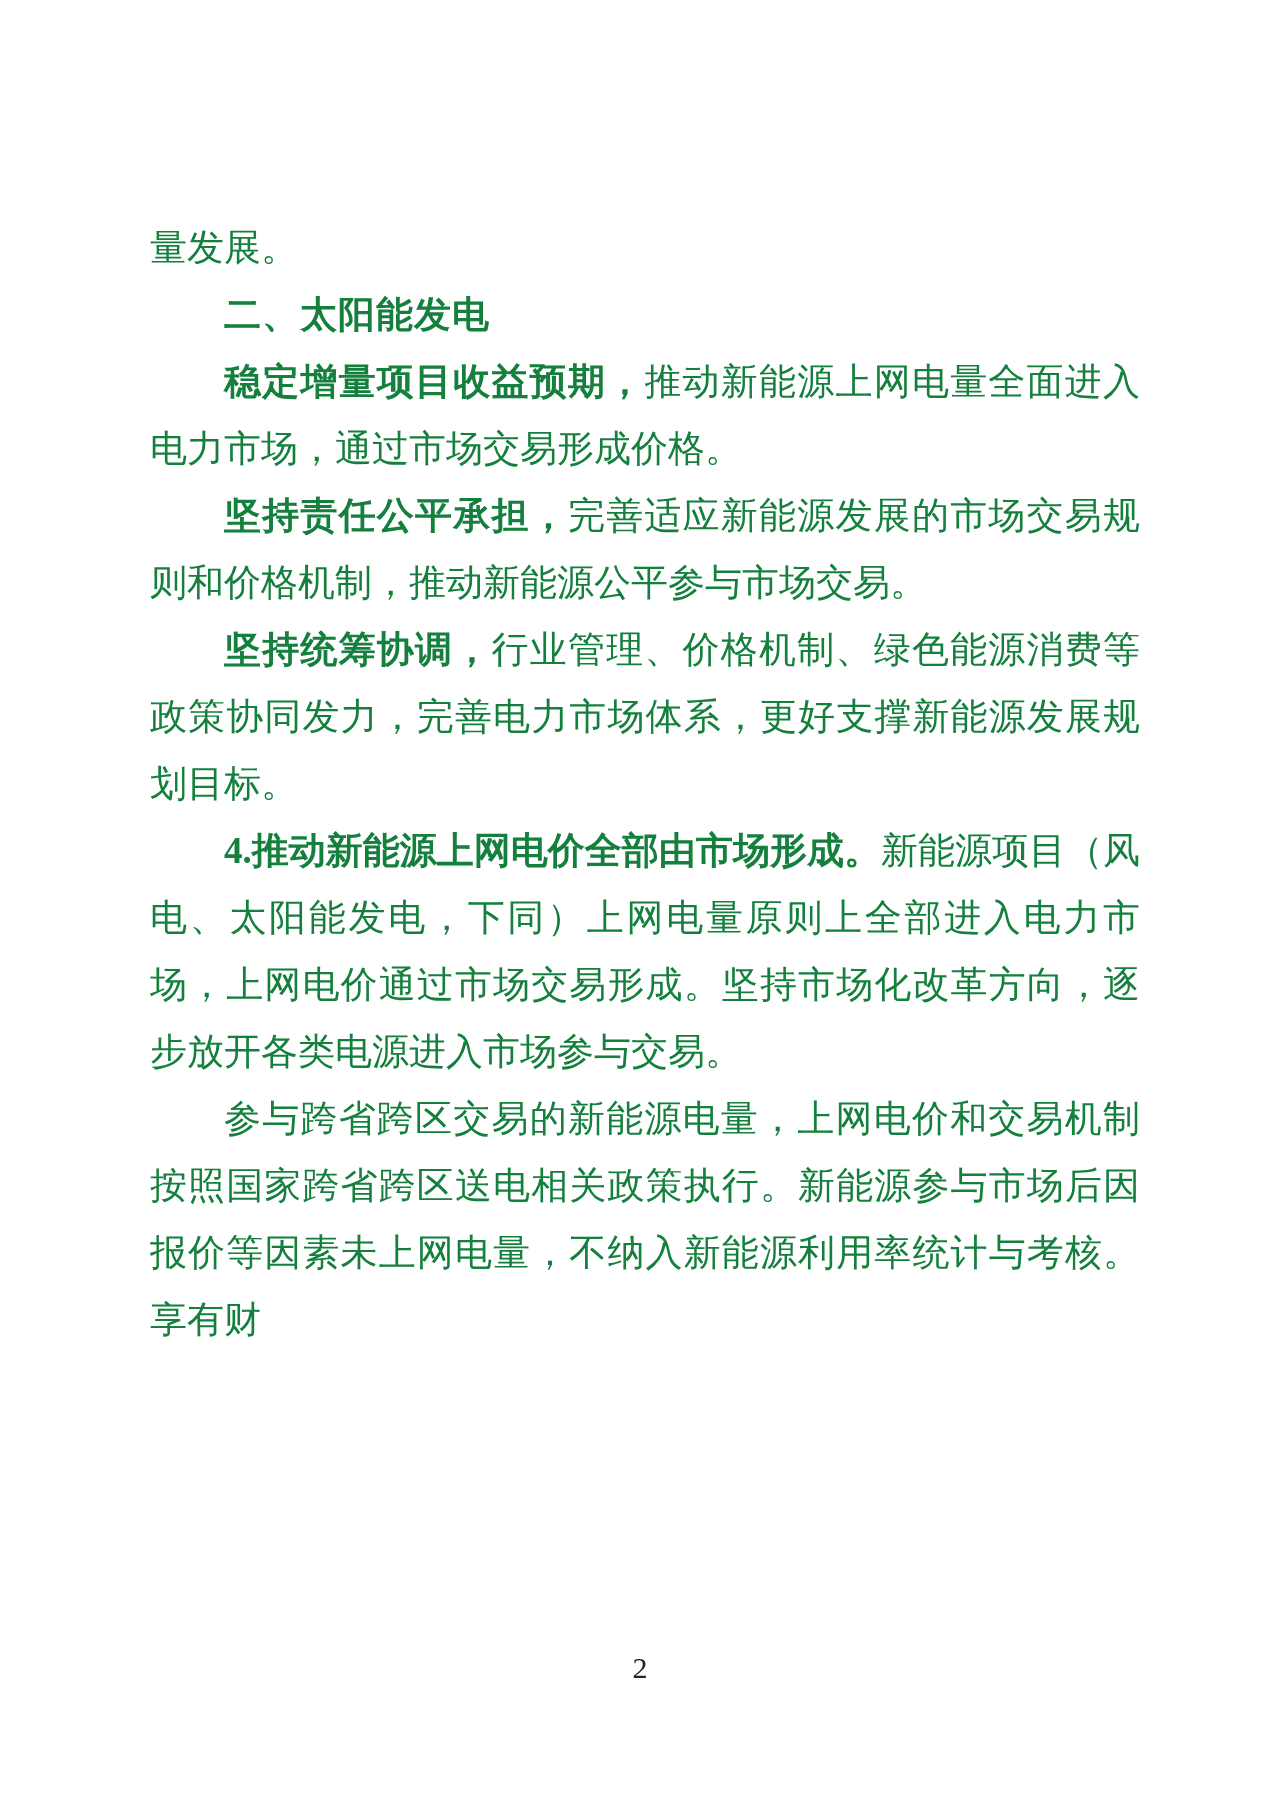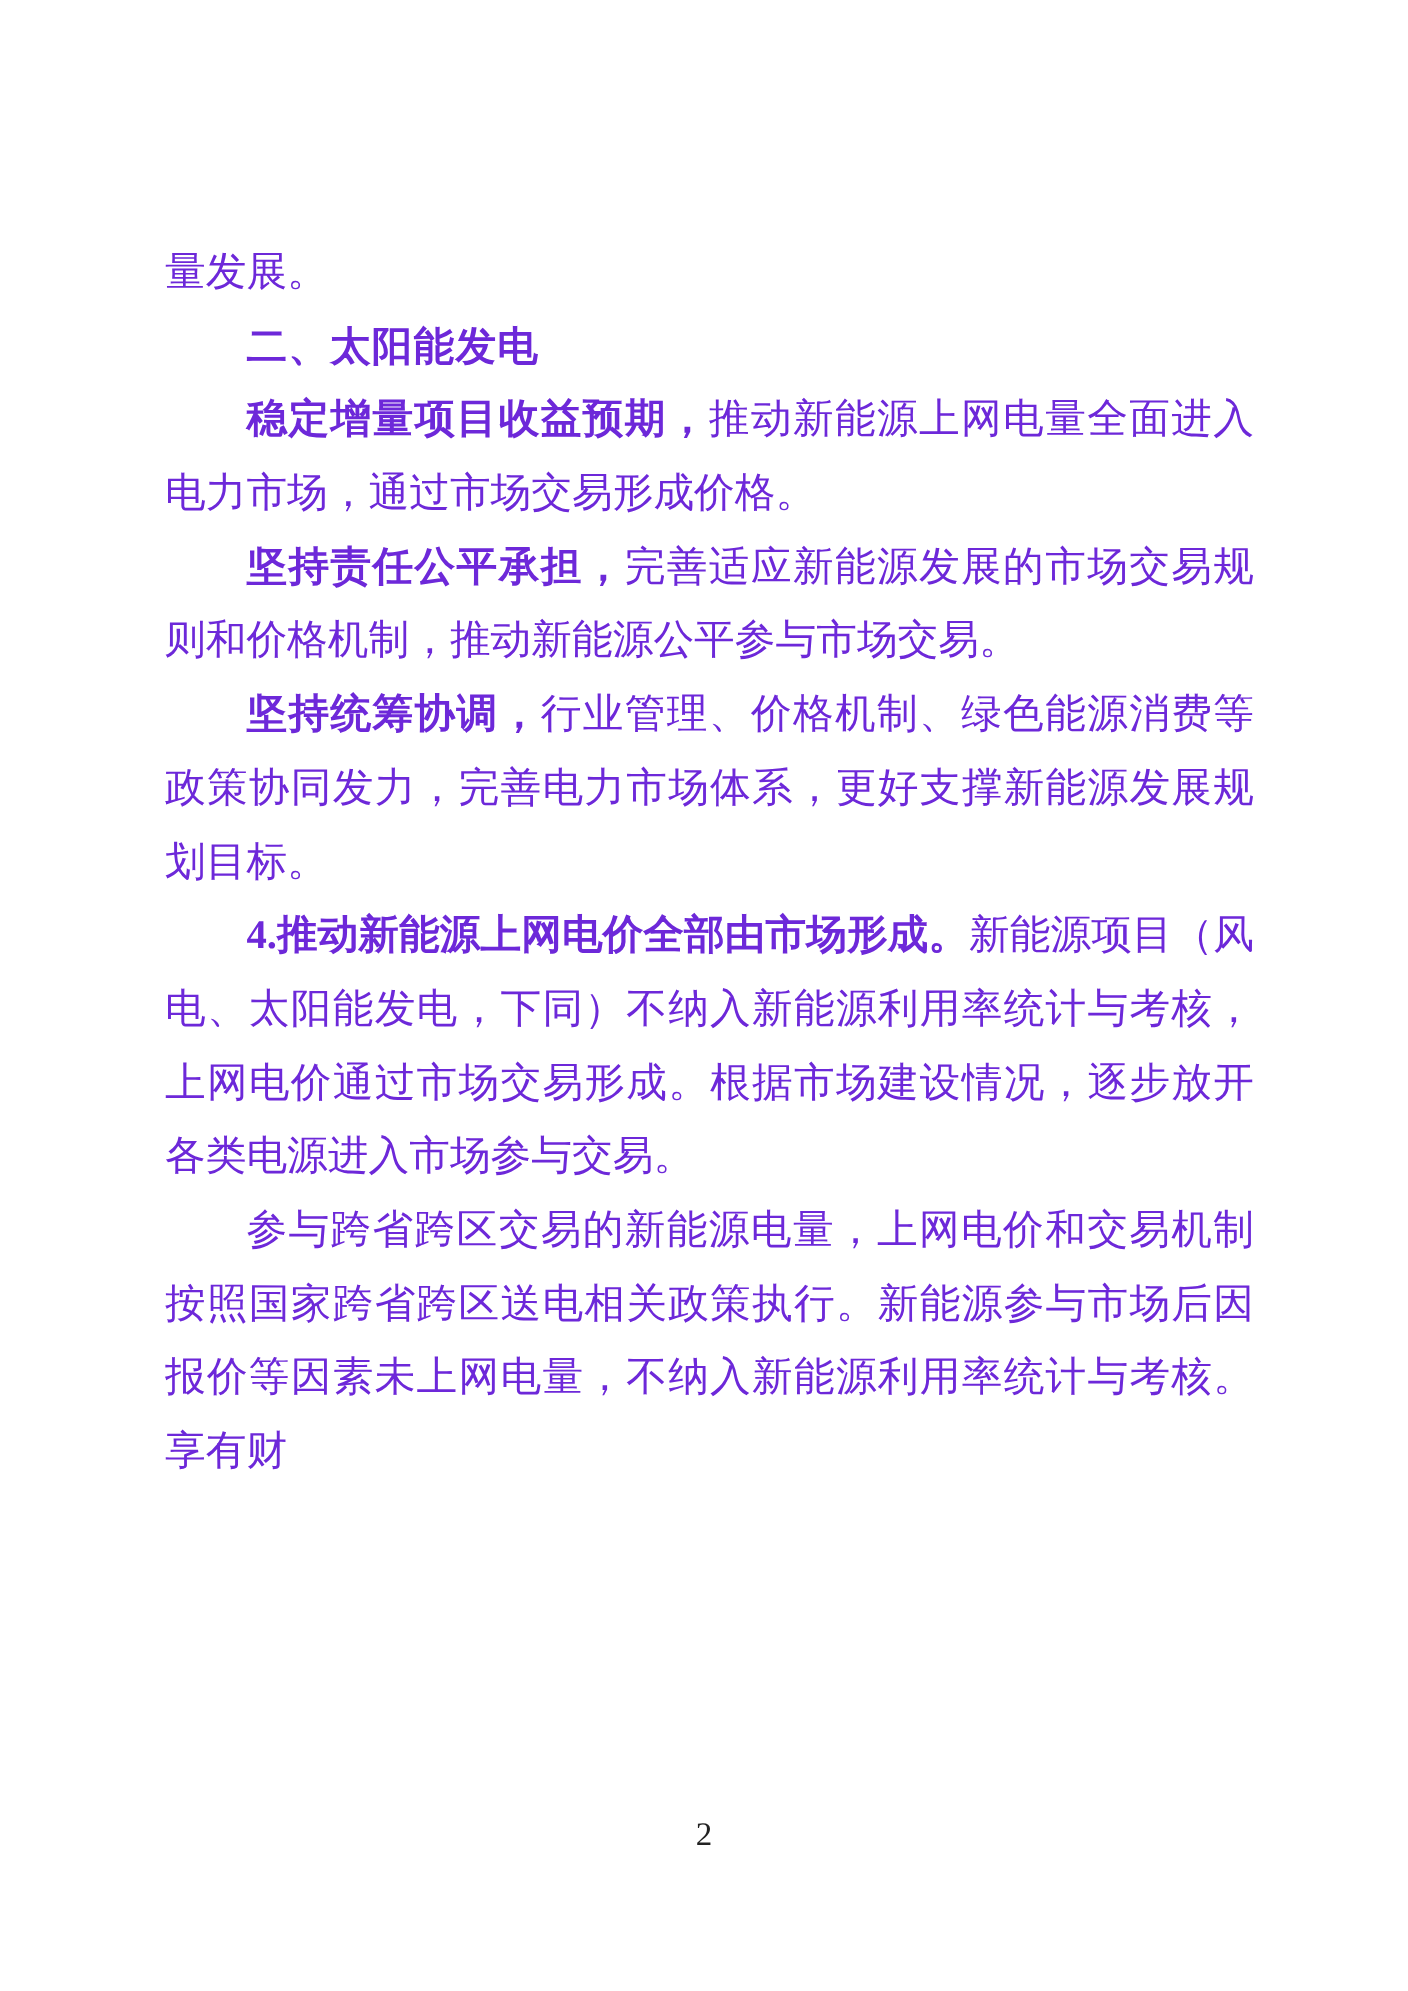--- a/index.html
+++ b/index.html
@@ -17,21 +17,21 @@
     overflow: hidden;
   }
   .doc-body {
     position: absolute;
     left: 150px;
     top: 214px;
     width: 990px;
     font-family: "Liberation Serif", serif;
     font-size: 37px;
     line-height: 67px;
-    color: #6d28d9;
+    color: #15803d;
     text-align: justify;
     text-justify: inter-ideograph;
   }
   .para {
     margin: 0;
     padding: 0;
   }
   .para.indent {
     text-indent: 2em;
   }
@@ -66,17 +66,17 @@
 </head>
 <body>
 
 <div class="page">
   <div class="doc-body" id="doc-body">
       <p class="para body"><span class="run">量发展。</span></p>
       <p class="para heading-hei indent"><span class="run bold">二、太阳能发电</span></p>
       <p class="para body indent"><span class="run bold">稳定增量项目收益预期，</span><span class="run">推动新能源上网电量全面进入电力市场，通过市场交易形成价格。</span></p>
       <p class="para body indent"><span class="run bold">坚持责任公平承担，</span><span class="run">完善适应新能源发展的市场交易规则和价格机制，推动新能源公平参与市场交易。</span></p>
       <p class="para body indent"><span class="run bold">坚持统筹协调，</span><span class="run">行业管理、价格机制、绿色能源消费等政策协同发力，完善电力市场体系，更好支撑新能源发展规划目标。</span></p>
-      <p class="para body indent"><span class="run bold">4.推动新能源上网电价全部由市场形成。</span><span class="run">新能源项目（风电、太阳能发电，下同）不纳入新能源利用率统计与考核，上网电价通过市场交易形成。根据市场建设情况，逐步放开各类电源进入市场参与交易。</span></p>
+      <p class="para body indent"><span class="run bold">4.推动新能源上网电价全部由市场形成。</span><span class="run">新能源项目（风电、太阳能发电，下同）上网电量原则上全部进入电力市场，上网电价通过市场交易形成。坚持市场化改革方向，逐步放开各类电源进入市场参与交易。</span></p>
       <p class="para body indent"><span class="run">参与跨省跨区交易的新能源电量，上网电价和交易机制按照国家跨省跨区送电相关政策执行。新能源参与市场后因报价等因素未上网电量，不纳入新能源利用率统计与考核。享有财</span></p>
     </div>
   <div class="page-number">2</div>
 </div>
 
 </body></html>

